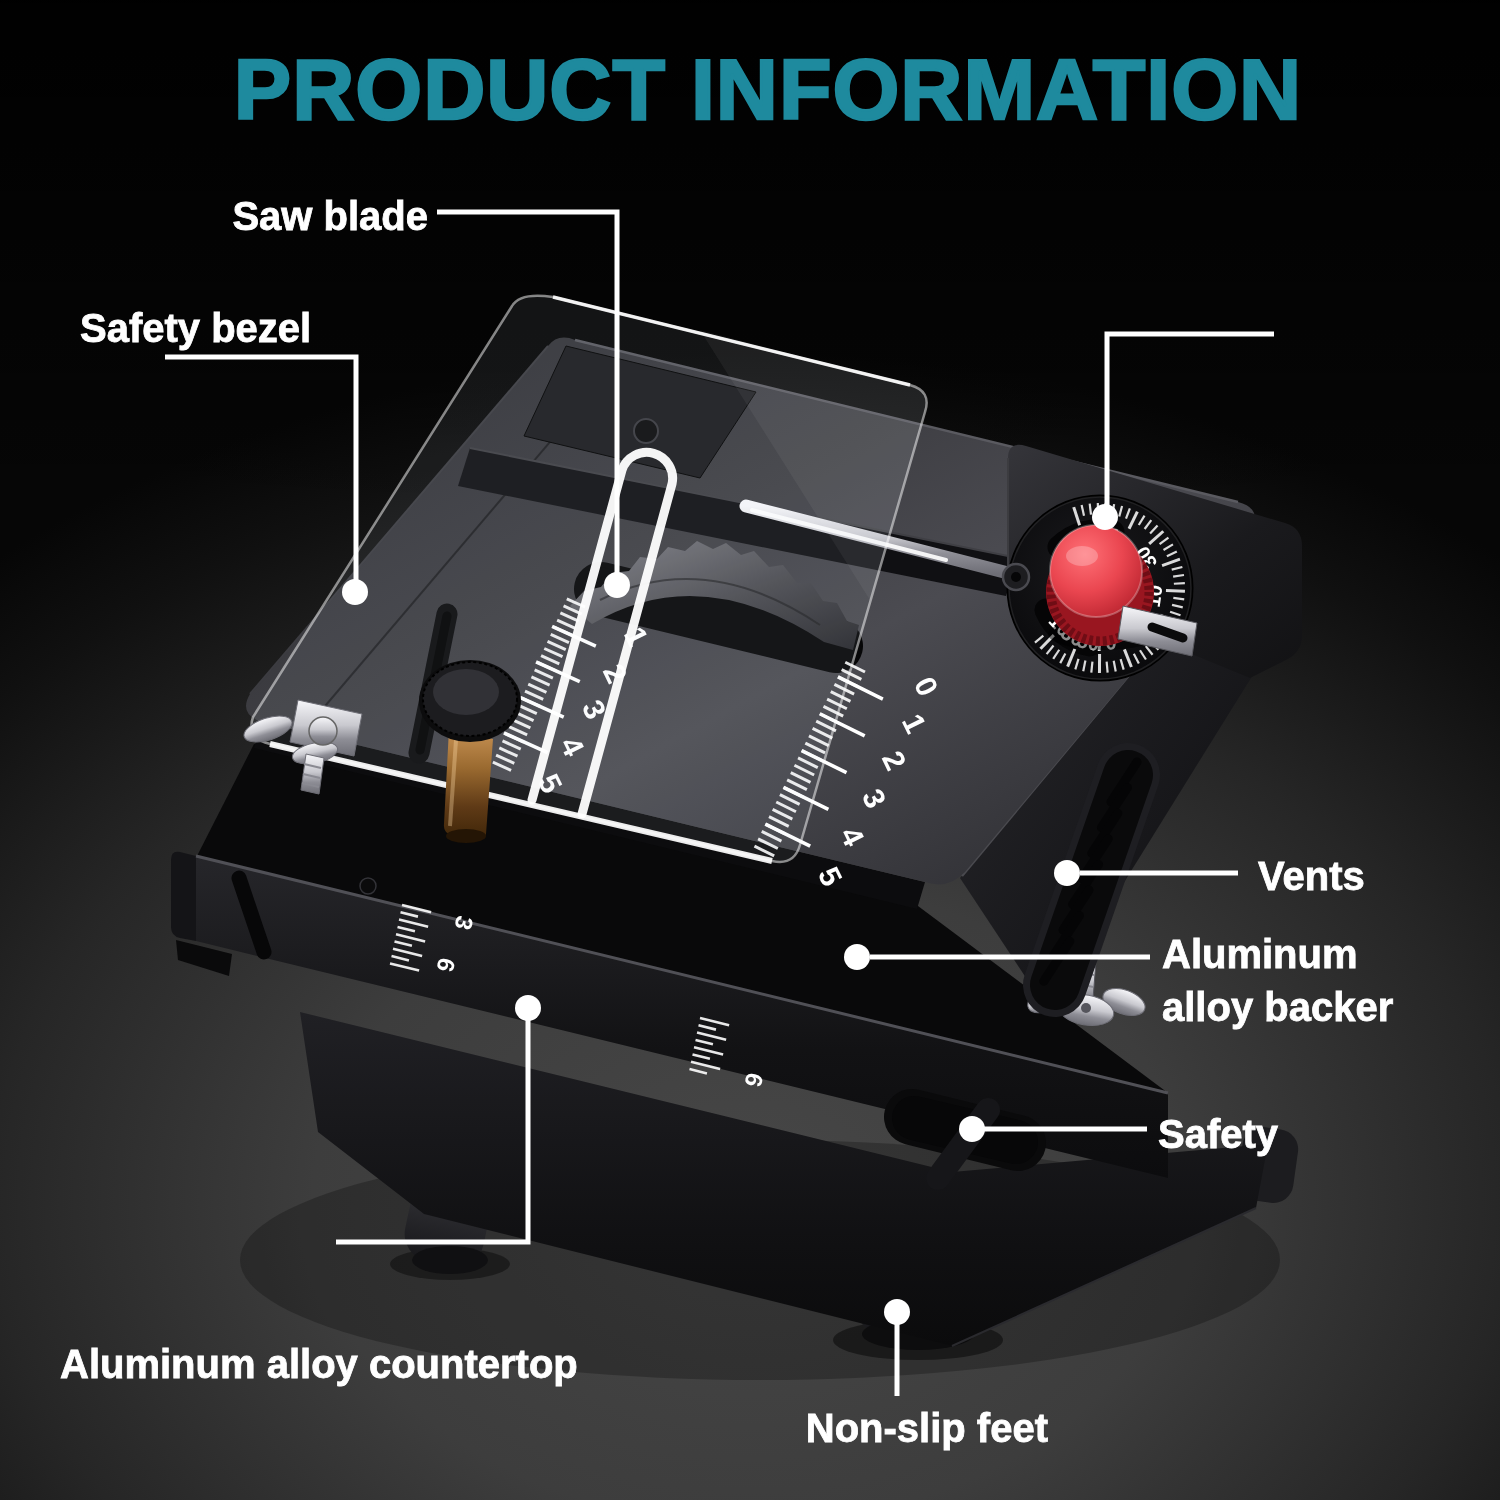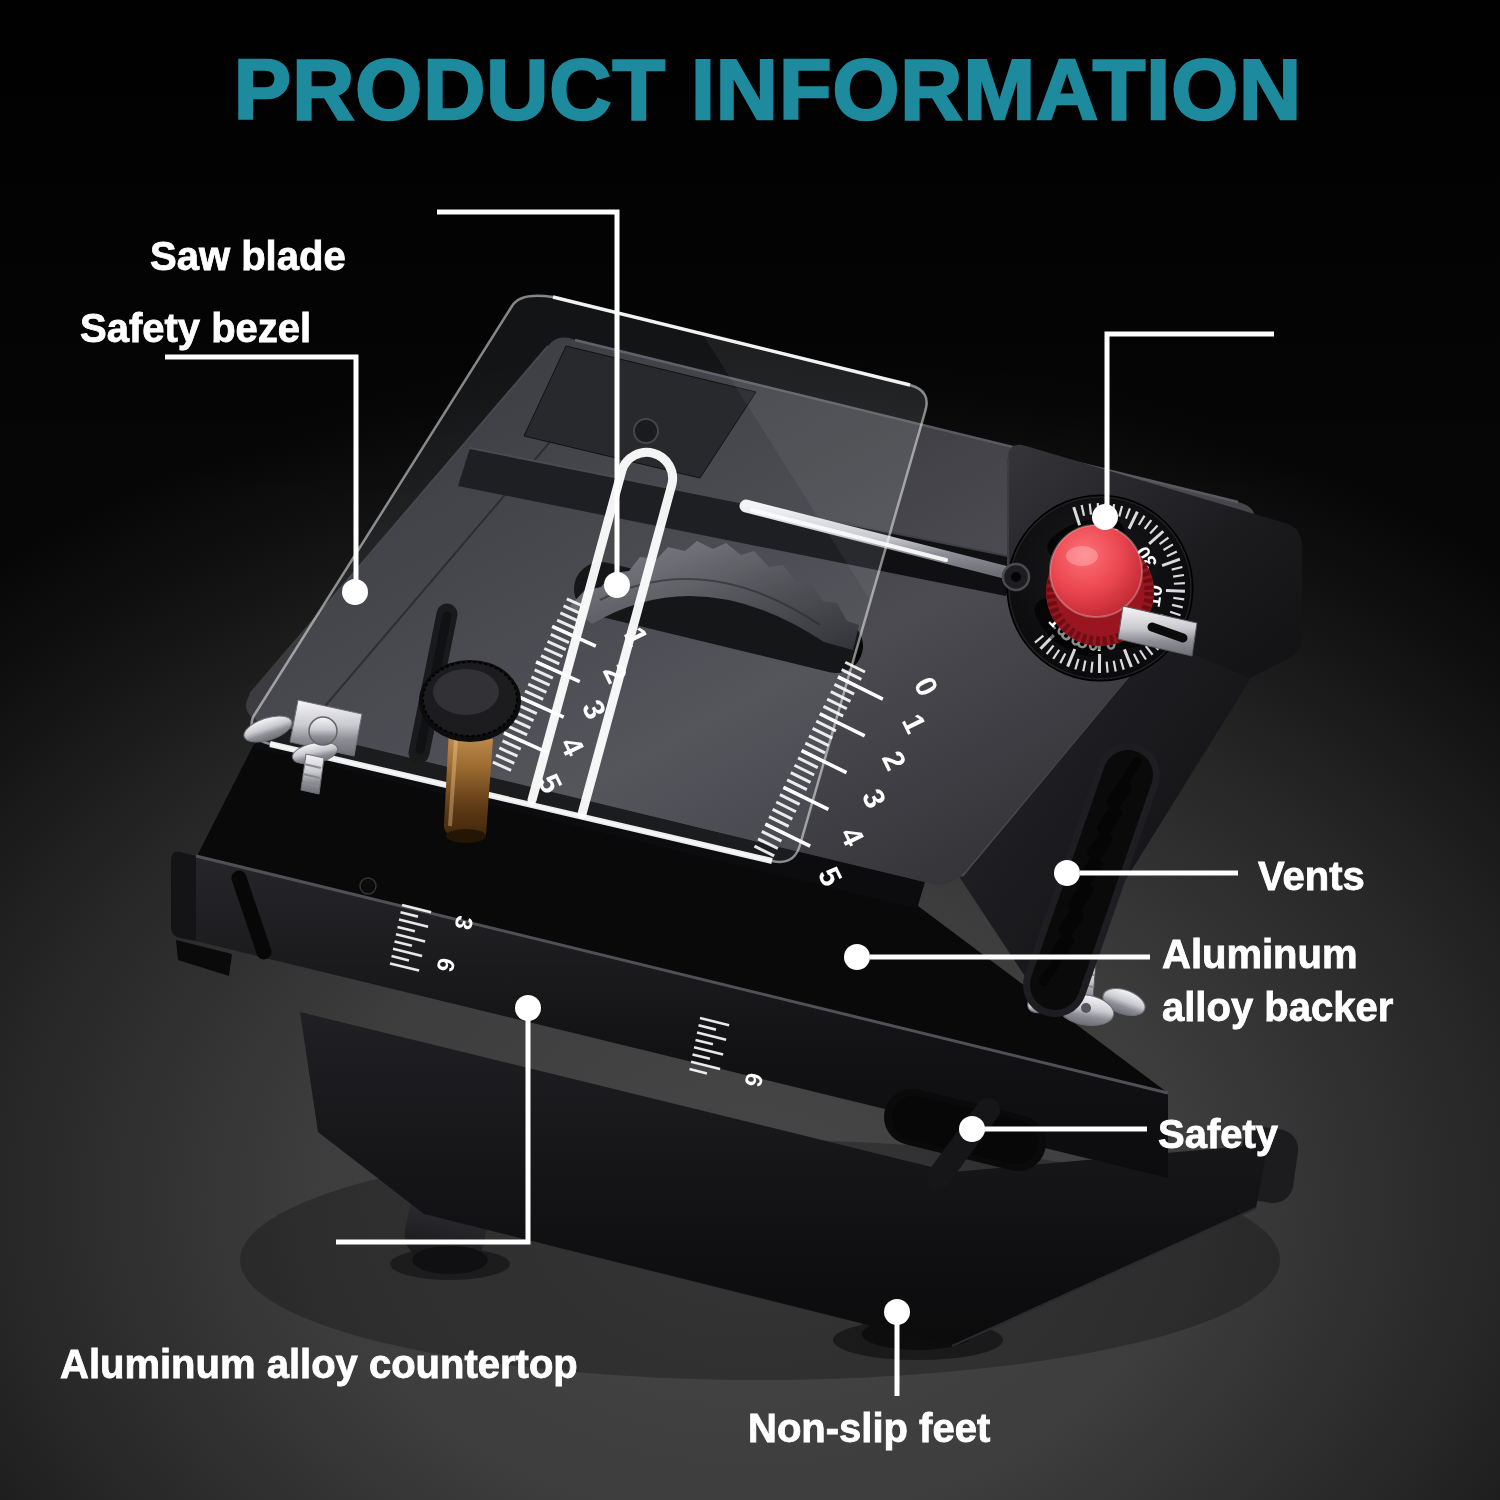--- a/index.html
+++ b/index.html
@@ -400,25 +400,25 @@
       <circle cx="1067" cy="873" r="13"></circle>
       <circle cx="857" cy="957" r="13"></circle>
       <circle cx="972" cy="1129" r="13"></circle>
       <circle cx="528" cy="1008" r="13"></circle>
       <circle cx="897" cy="1312" r="13"></circle>
     </g>
   </svg>
 
   <div class="title">PRODUCT INFORMATION</div>
 
-  <div class="lbl" style="left:150px;top:190px;width:278px;margin-top:40px;">Saw blade</div>
+  <div class="lbl" style="left:150px;top:190px;width:278px;text-align:right;">Saw blade</div>
   <div class="lbl" style="left:80px;top:302px;">Safety bezel</div>
   <div class="lbl" style="left:1094px;top:194px;">
   </div>
   <div class="lbl" style="left:1250px;top:850px;margin-left:8px;">Vents</div>
   <div class="lbl" style="left:1162px;top:928px;">
     <div>Aluminum</div>
     <div>alloy backer</div>
   </div>
   <div class="lbl" style="left:1158px;top:1108px;">Safety</div>
   <div class="lbl" style="left:60px;top:1338px;">Aluminum alloy countertop</div>
-  <div class="lbl" style="left:748px;top:1402px;width:300px;text-align:left;">Non-slip feet</div>
+  <div class="lbl" style="left:748px;top:1402px;width:300px;text-align:right;">Non-slip feet</div>
 </div>
 
 </body></html>

